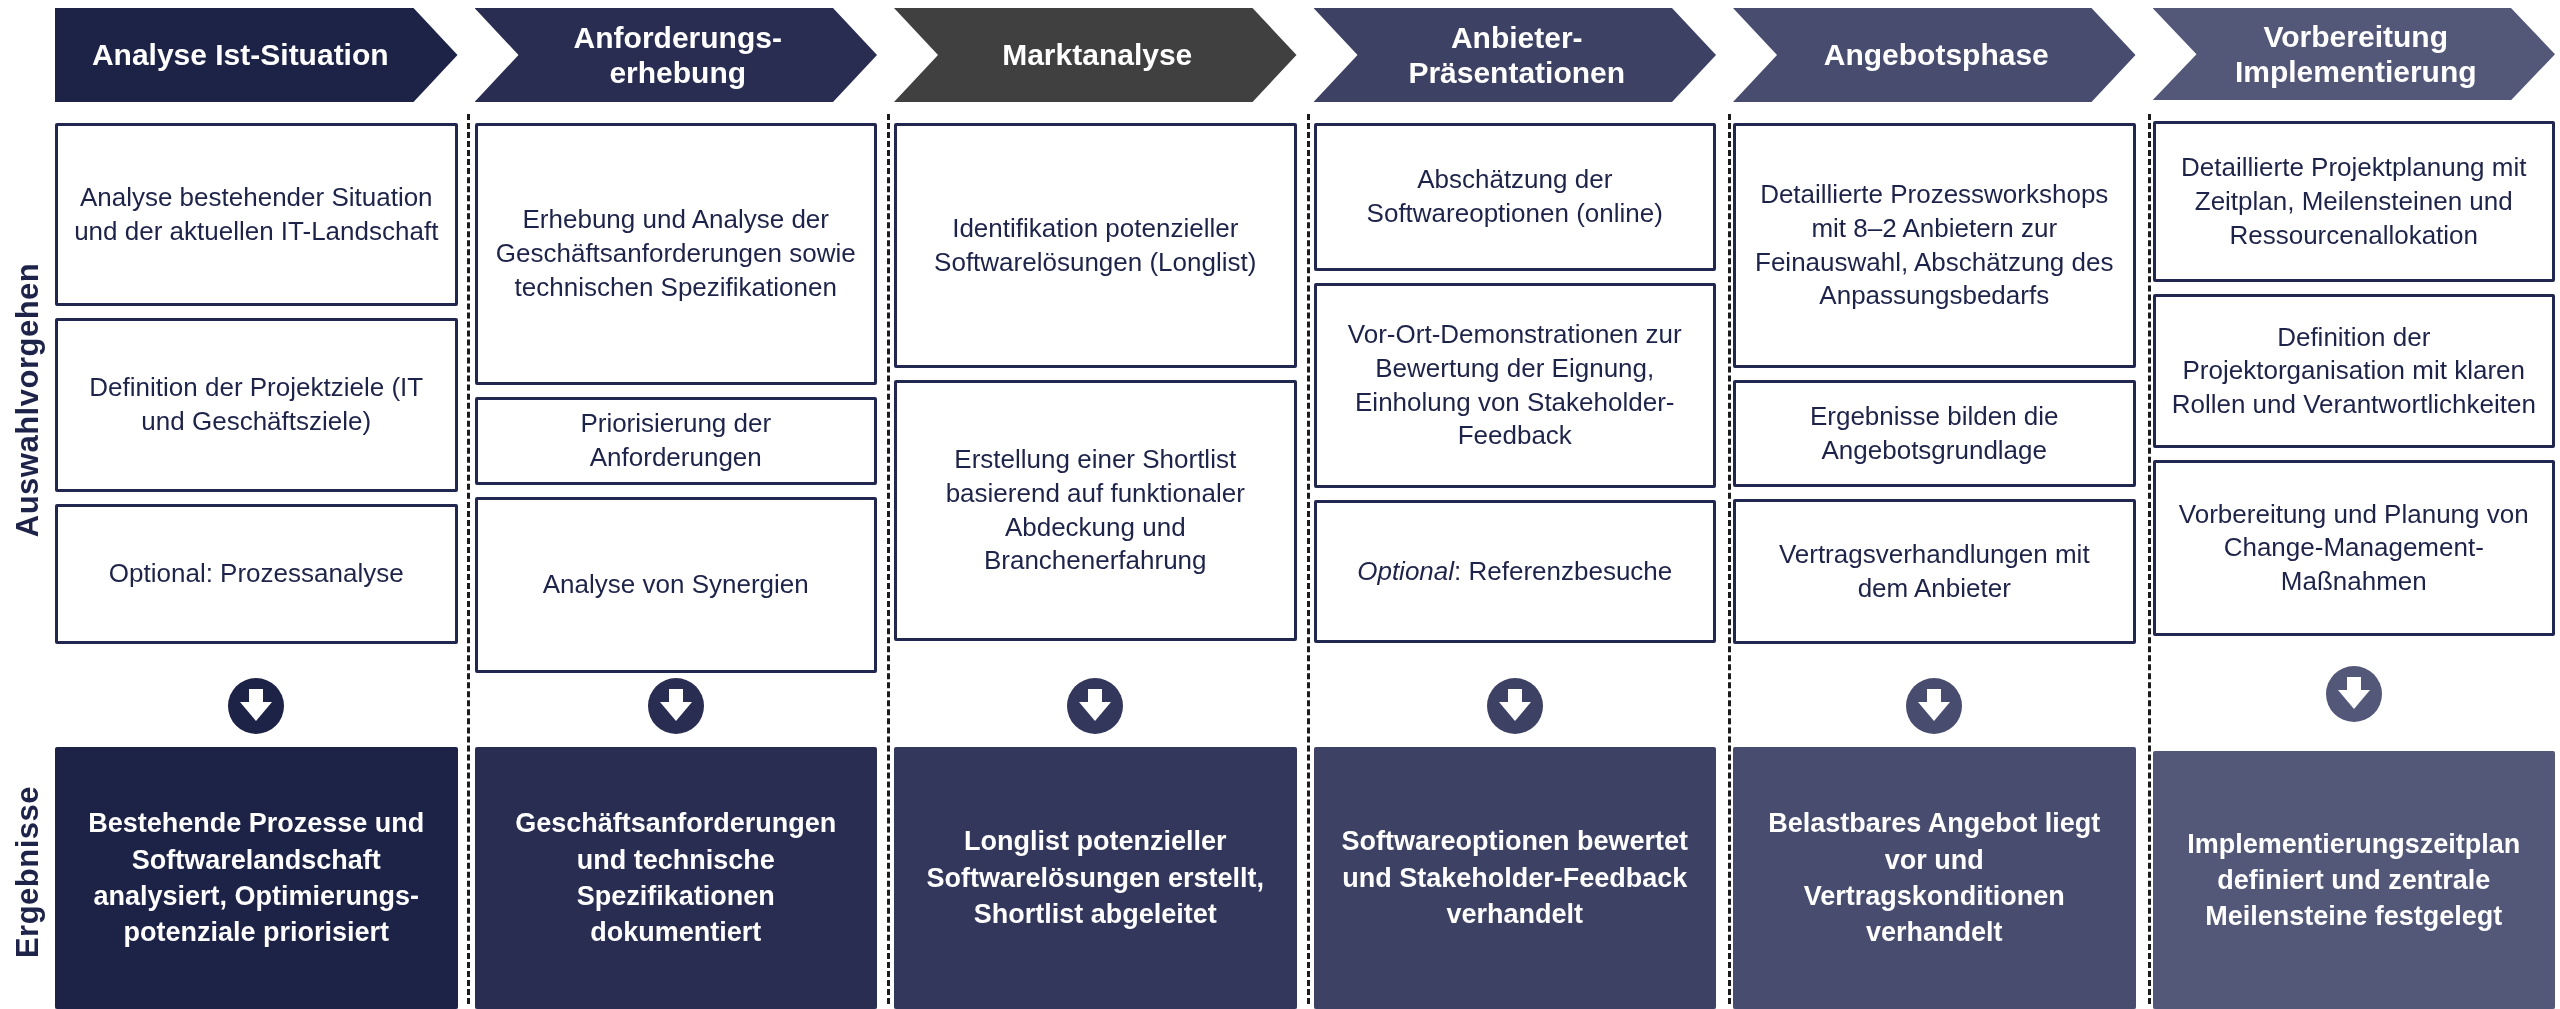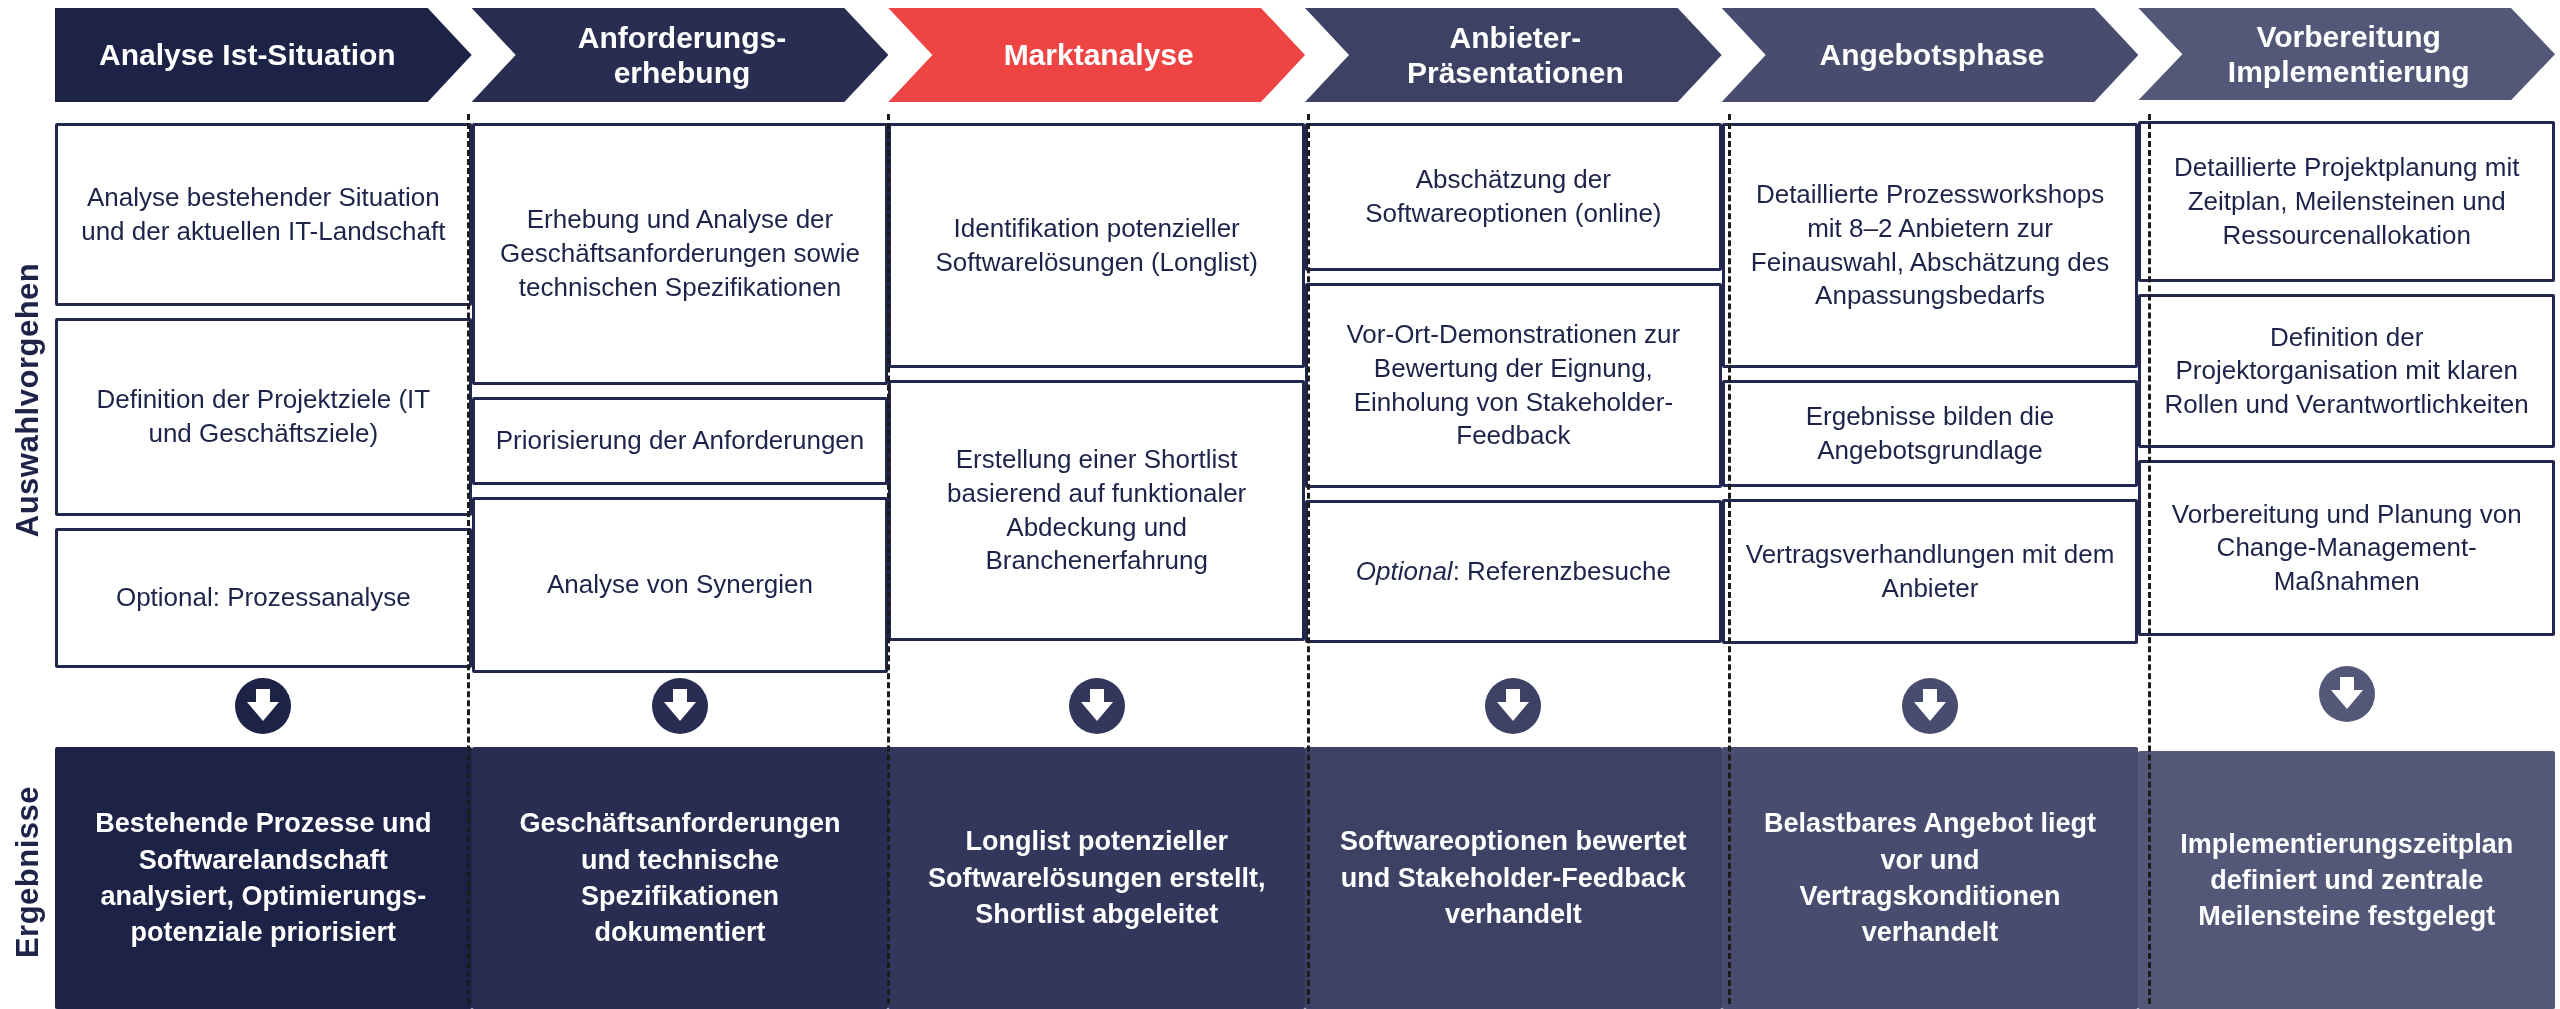--- a/index.html
+++ b/index.html
@@ -26,20 +26,21 @@
   .vlabel.process { left: 28px; top: 400px; }
   .vlabel.results { left: 28px; top: 872px; }
 
   .columns {
     position: absolute;
     left: 55px;
     top: 8px;
     width: 2500px;
     height: 1001px;
     display: flex;
+    gap: 17px;
   }
 
   .column {
     flex: 1 1 0;
     display: flex;
     flex-direction: column;
     min-width: 0;
   }
 
   .phase-header {
@@ -150,21 +151,21 @@
   <div class="vlabel results">Ergebnisse</div>
 
   <div class="columns">
 
     <div class="column">
       <div class="phase-header" style="background-color: rgb(29, 34, 71);">Analyse Ist-Situation</div>
       <div class="acts">
         <div class="activity-box" style="height:183px">
             <span>Analyse bestehender Situation und der aktuellen IT-Landschaft</span>
           </div>
-        <div class="activity-box" style="height:198px">
+        <div class="activity-box" style="height:174px">
             <span>Definition der Projektziele (IT und Geschäftsziele)</span>
           </div>
         <div class="activity-box" style="height:140px">
             <span>Optional: Prozessanalyse</span>
           </div>
       </div>
       <div class="arrow-row">
         <div class="circle-arrow" style="background-color: rgb(29, 34, 71);">
             <span class="stem"></span>
             <span class="head"></span>
@@ -189,21 +190,21 @@
       <div class="arrow-row">
         <div class="circle-arrow" style="background-color: rgb(40, 45, 81);">
             <span class="stem"></span>
             <span class="head"></span>
           </div>
       </div>
       <div class="result-box" style="background-color: rgb(40, 45, 81);">Geschäftsanforder­ungen und technische Spezifikationen dokumentiert</div>
     </div>
 
     <div class="column">
-      <div class="phase-header" style="background-color: #ef4444;">Marktanalyse</div>
+      <div class="phase-header" style="background-color: #404040;">Marktanalyse</div>
       <div class="acts">
         <div class="activity-box" style="height:245px">
             <span>Identifikation potenzieller Softwarelösungen (Longlist)</span>
           </div>
         <div class="activity-box" style="height:261px">
             <span>Erstellung einer Shortlist basierend auf funktionaler Abdeckung und Branchenerfahrung</span>
           </div>
       </div>
       <div class="arrow-row">
         <div class="circle-arrow" style="background-color: rgb(50, 55, 91);">

